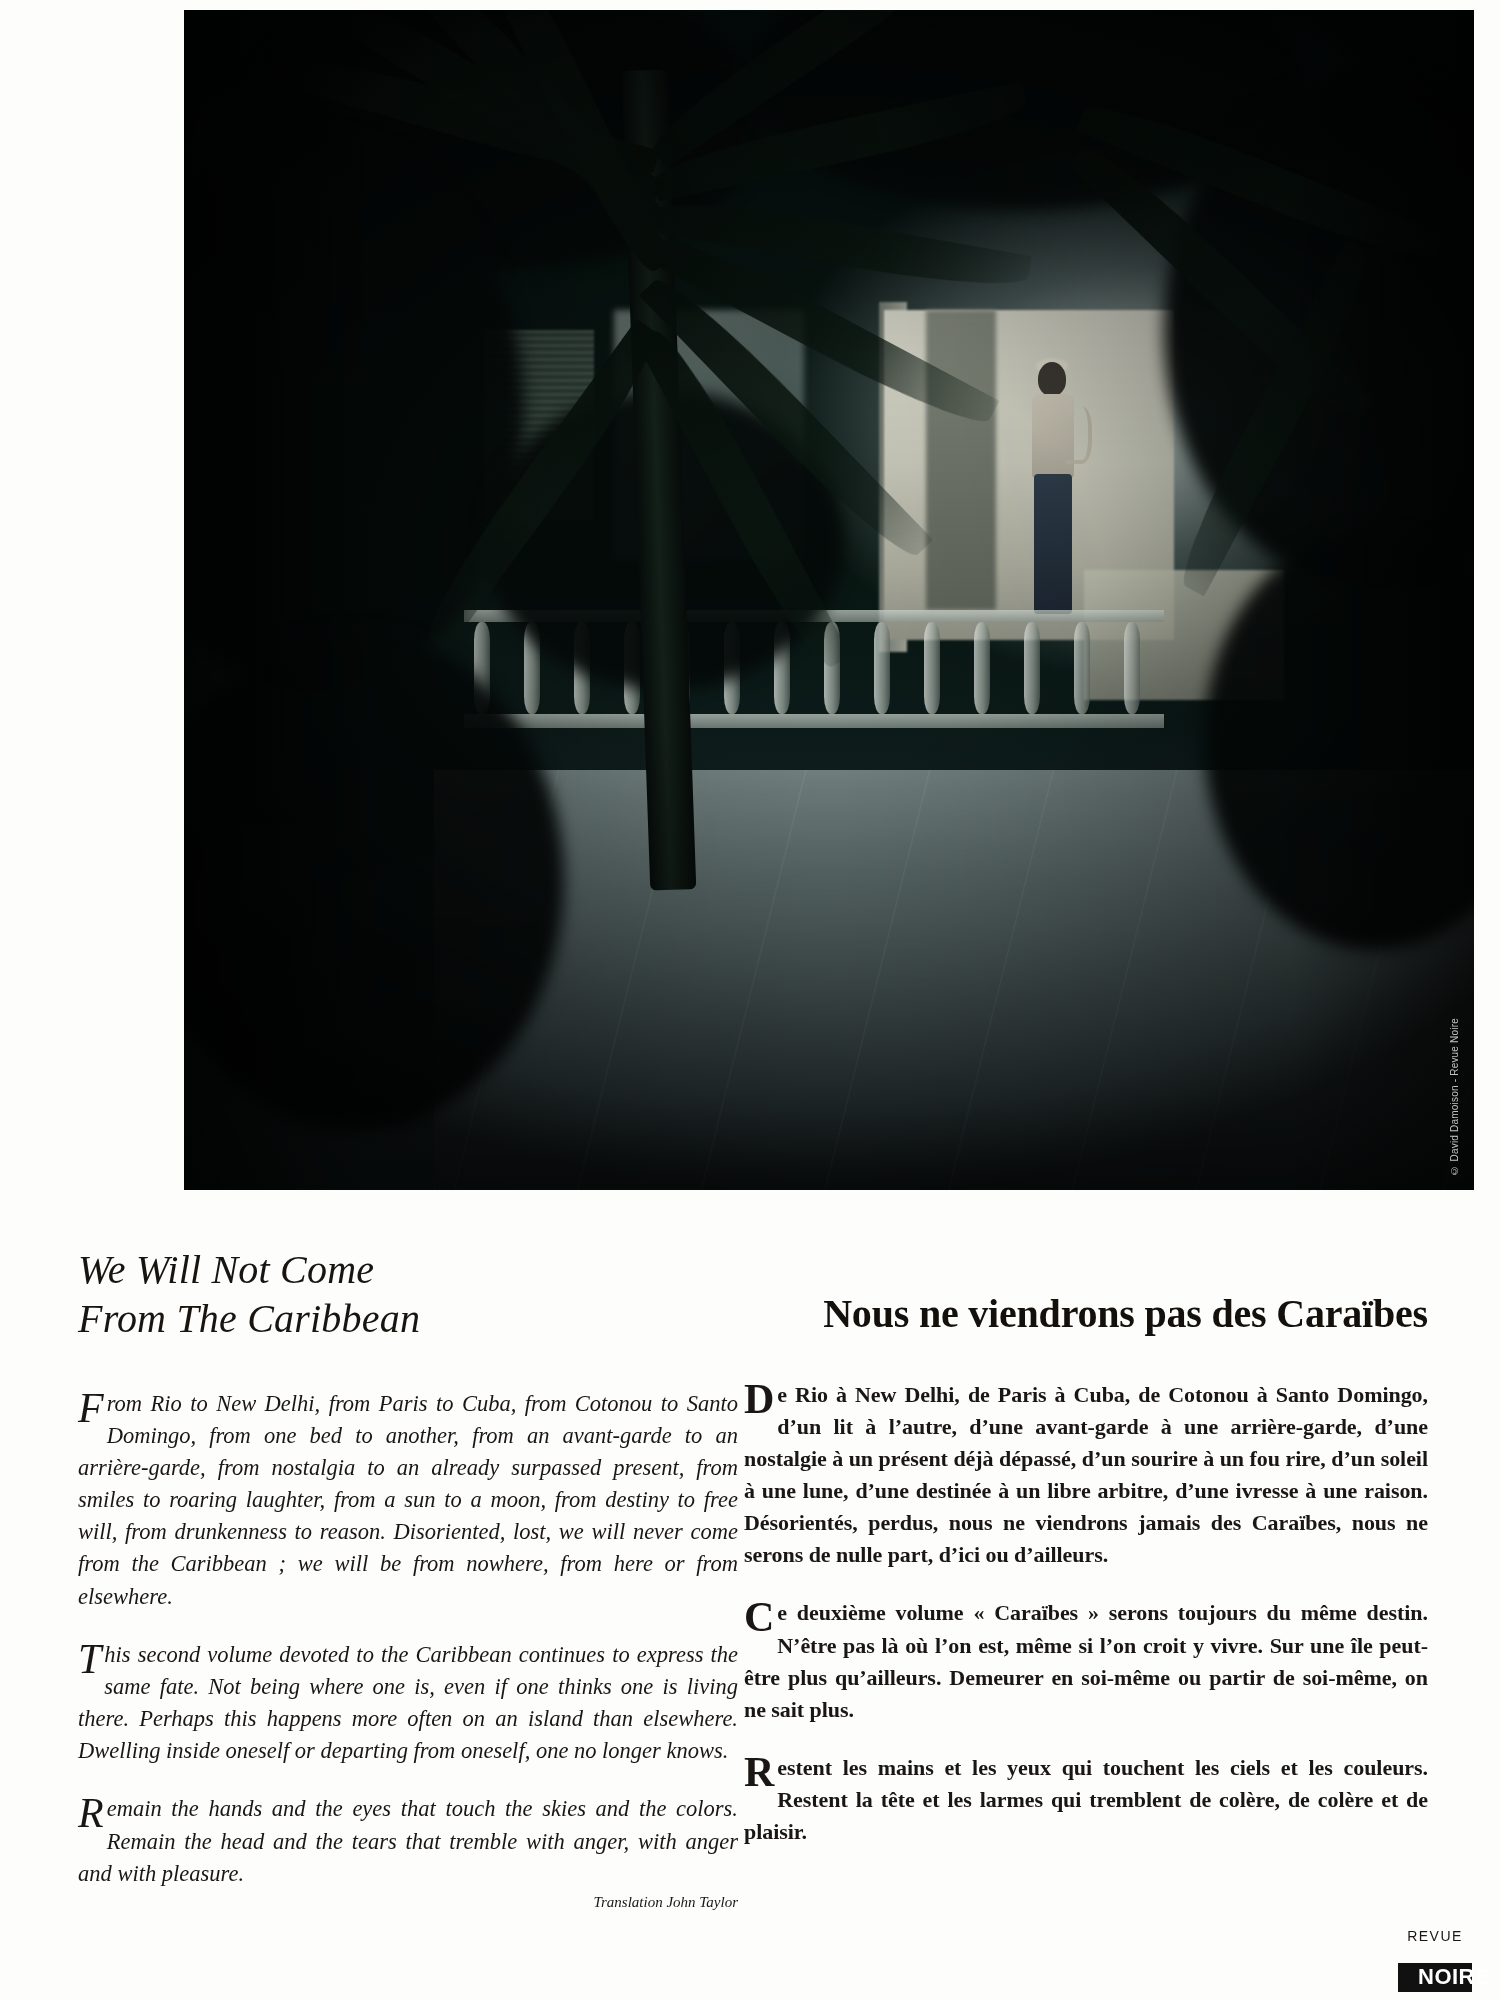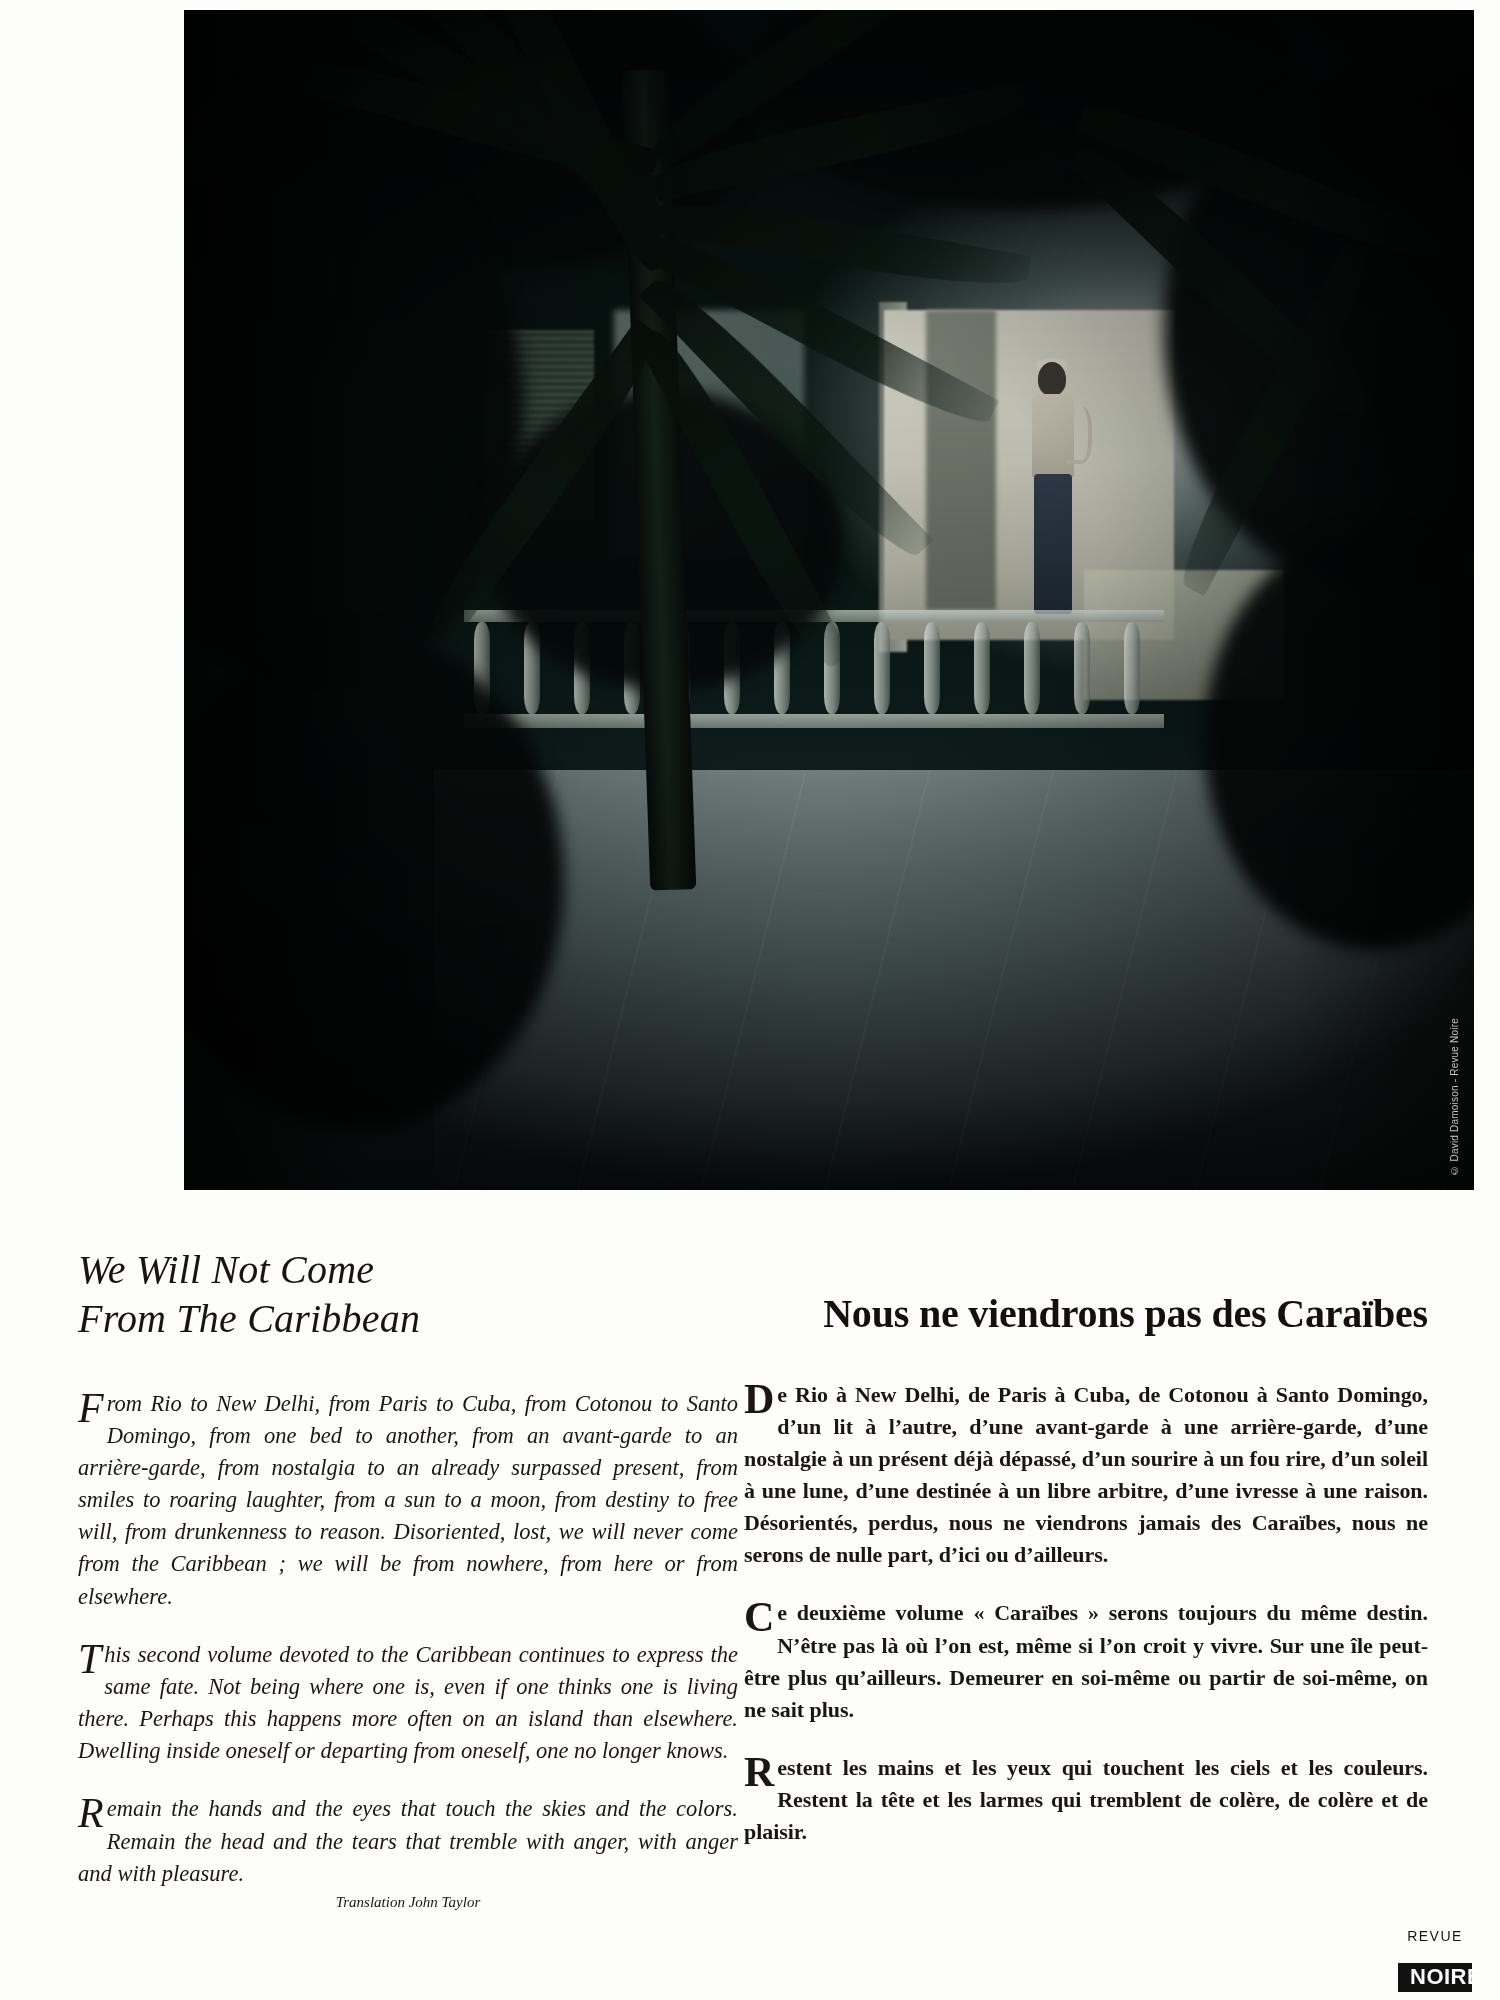--- a/index.html
+++ b/index.html
@@ -261,21 +261,21 @@
   p.body .dropcap {
     float: left;
     font-size: 42px;
     line-height: 32px;
     padding: 4px 3px 0 0;
     font-weight: inherit;
   }
   .translation {
     font-family: "Liberation Serif", serif;
     font-size: 15px;
-    text-align: center;
+    text-align: right;
     margin: -22px 0 0 0;
     color: #1a1613;
   }
 
   
   .logo {
     position: absolute;
     right: 28px;
     bottom: 8px;
     width: 74px;
@@ -288,21 +288,21 @@
     letter-spacing: 1.5px;
     color: #1a1613;
     margin-bottom: 20px;
   }
   .logo .mark {
     background: #111;
     color: #fff;
     font-size: 22px;
     font-weight: 700;
     letter-spacing: .5px;
-    padding: 3px 4px 4px 12px;
+    padding: 3px 4px 4px 20px;
   }
 </style>
 </head>
 <body>
 
 <div class="page">
 
   <div class="photo-wrap">
     <div class="photo">
       <div class="window-shutter"></div>

